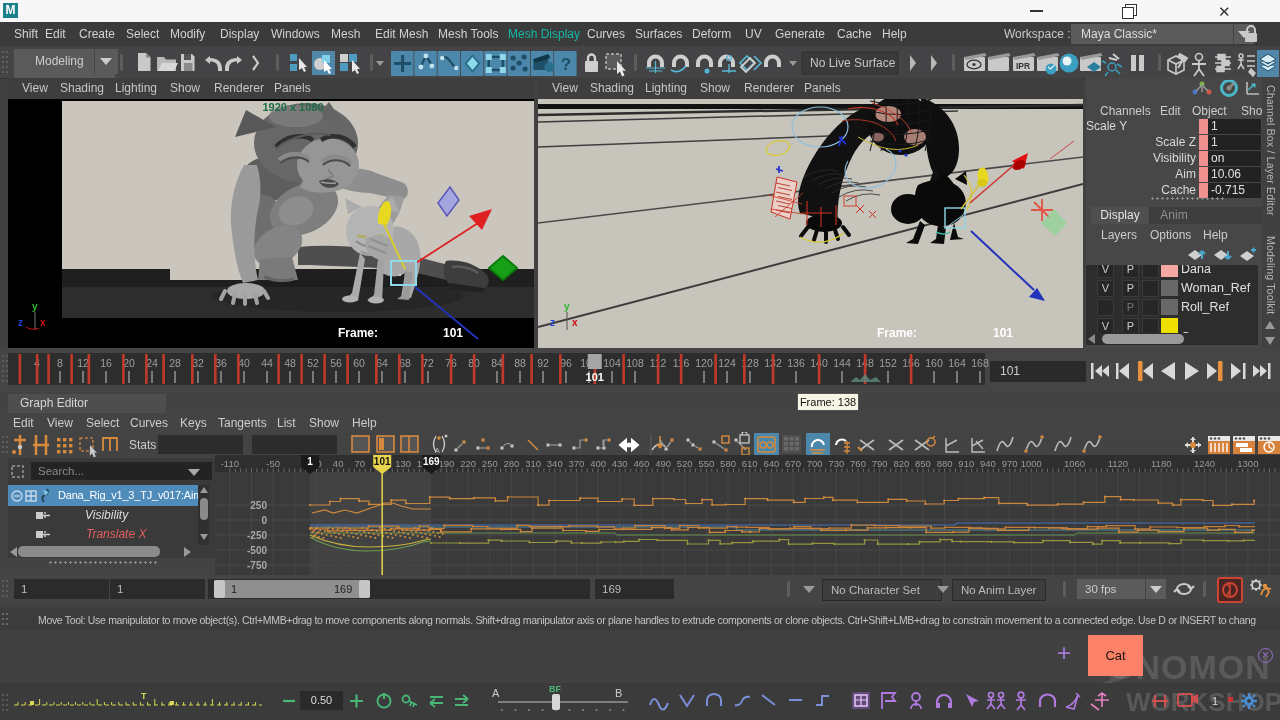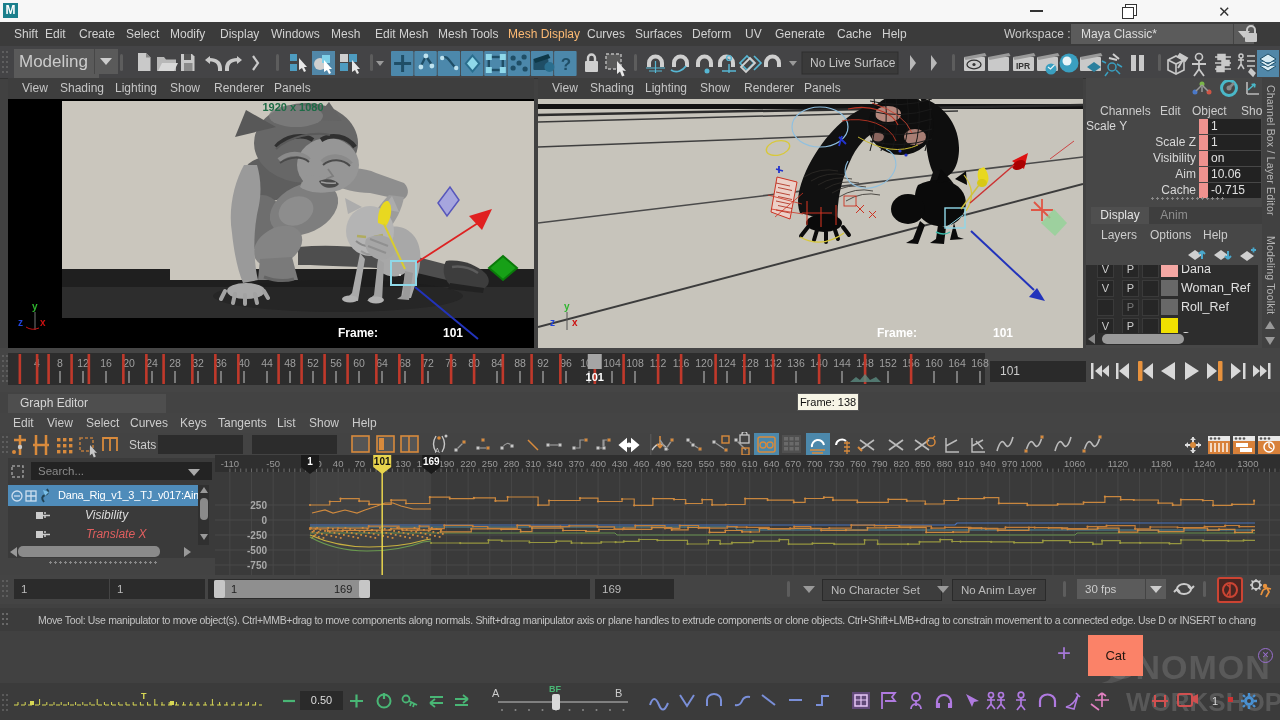--- a/index.html
+++ b/index.html
@@ -25,42 +25,42 @@
         <span style="position:absolute;left:14px;top:5px;color:#d2d2d2;font-size:12px;">Shift</span>
         <span style="position:absolute;left:45px;top:5px;color:#d2d2d2;font-size:12px;">Edit</span>
         <span style="position:absolute;left:79px;top:5px;color:#d2d2d2;font-size:12px;">Create</span>
         <span style="position:absolute;left:126px;top:5px;color:#d2d2d2;font-size:12px;">Select</span>
         <span style="position:absolute;left:170px;top:5px;color:#d2d2d2;font-size:12px;">Modify</span>
         <span style="position:absolute;left:220px;top:5px;color:#d2d2d2;font-size:12px;">Display</span>
         <span style="position:absolute;left:271px;top:5px;color:#d2d2d2;font-size:12px;">Windows</span>
         <span style="position:absolute;left:331px;top:5px;color:#d2d2d2;font-size:12px;">Mesh</span>
         <span style="position:absolute;left:375px;top:5px;color:#d2d2d2;font-size:12px;">Edit Mesh</span>
         <span style="position:absolute;left:438px;top:5px;color:#d2d2d2;font-size:12px;">Mesh Tools</span>
-        <span style="position:absolute;left:508px;top:5px;color:#fdba74;font-size:12px;text-align:right;">Mesh Display</span>
+        <span style="position:absolute;left:508px;top:5px;color:#14b8a6;font-size:12px;text-align:right;">Mesh Display</span>
         <span style="position:absolute;left:587px;top:5px;color:#d2d2d2;font-size:12px;">Curves</span>
         <span style="position:absolute;left:635px;top:5px;color:#d2d2d2;font-size:12px;">Surfaces</span>
         <span style="position:absolute;left:692px;top:5px;color:#d2d2d2;font-size:12px;">Deform</span>
         <span style="position:absolute;left:745px;top:5px;color:#d2d2d2;font-size:12px;">UV</span>
         <span style="position:absolute;left:775px;top:5px;color:#d2d2d2;font-size:12px;">Generate</span>
         <span style="position:absolute;left:837px;top:5px;color:#d2d2d2;font-size:12px;">Cache</span>
         <span style="position:absolute;left:882px;top:5px;color:#d2d2d2;font-size:12px;">Help</span>
       </div>
   <div class="abs t" style="left:1004px;top:5px;color:#c9c9c9;font-size:12px;">Workspace :</div>
   <div class="abs" style="left:1071px;top:2px;width:162px;height:20px;background:#5b5b5b;color:#ddd;font-size:12px;line-height:20px;padding-left:10px;">Maya Classic*</div>
   <div class="abs" style="left:1233px;top:2px;width:20px;height:20px;background:#5b5b5b;border-left:1px solid #444;">
         <span style="position:absolute;left:4px;top:7px;width:0;height:0;border-left:6px solid transparent;border-right:6px solid transparent;border-top:7px solid #ccc;"></span>
       </div>
   <svg class="abs" style="left:1244px;top:3px;" width="14" height="18" viewBox="0 0 14 18">
         <path d="M3 8 V5 a4 4 0 0 1 8 0 V8" fill="none" stroke="#c9c9c9" stroke-width="2"></path>
         <rect x="1" y="8" width="12" height="9" fill="#c9c9c9" rx="1"></rect>
       </svg>
 </div>
 
 <div class="abs" style="left:0;top:46px;width:1280px;height:32px;background:#444446;border-bottom:1px solid #333;">
-  <div class="abs" style="left:14px;top:3px;width:80px;height:37px;background:#5a5a5a;color:#ccc;font-size:17px;line-height:25px;padding-left:5px;">Modeling</div>
+  <div class="abs" style="left:14px;top:3px;width:80px;height:37px;background:#5a5a5a;color:#ccc;font-size:12px;line-height:25px;padding-left:21px;">Modeling</div>
   <div class="abs" style="left:94px;top:3px;width:23px;height:25px;background:#5a5a5a;border-left:1px solid #474747;">
         <span style="position:absolute;left:5px;top:9px;width:0;height:0;border-left:6px solid transparent;border-right:6px solid transparent;border-top:7px solid #ccc;"></span>
       </div>
   <svg id="toolbar-icons" class="abs" style="left:0;top:0" width="1280" height="32">
         <circle cx="3" cy="6" r="1.1" fill="#666"></circle>
         <circle cx="7" cy="6" r="1.1" fill="#666"></circle>
         <circle cx="3" cy="11" r="1.1" fill="#666"></circle>
         <circle cx="7" cy="11" r="1.1" fill="#666"></circle>
         <circle cx="3" cy="16" r="1.1" fill="#666"></circle>
         <circle cx="7" cy="16" r="1.1" fill="#666"></circle>

